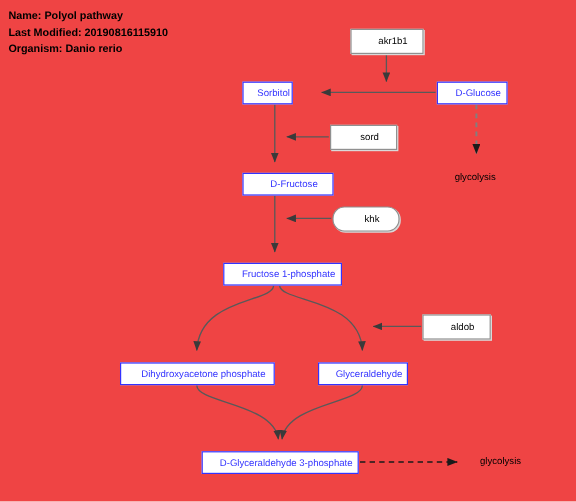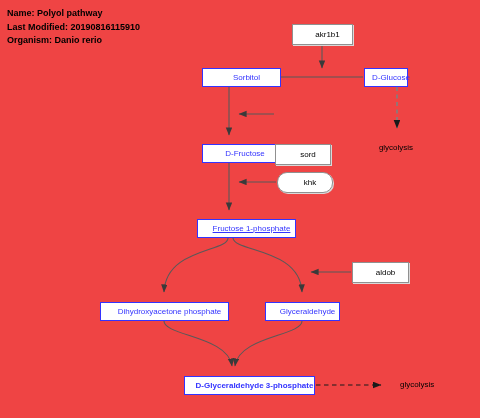--- a/index.html
+++ b/index.html
@@ -104,46 +104,46 @@
     </g>
 
     <g stroke="#808080" stroke-width="1.6" fill="none" stroke-dasharray="4,3.5">
       <path d="M397,87 L397,128" marker-end="url(#arrow-dash)"></path>
     </g>
     <g stroke="#1a1a1a" stroke-width="1.2" fill="none" stroke-dasharray="4.5,3.5">
       <path d="M300,385 L381,385" marker-end="url(#arrow-dash)"></path>
     </g>
   </svg>
 
-  <div class="node metabolite" style="left:202px; top:68px; width:79px;">
+  <div class="node metabolite" style="left:202px; top:68px; width:42px;">
     <span>Sorbitol</span>
   </div>
-  <div class="node metabolite" style="left:364px; top:68px; width:44px;text-align:right;">
+  <div class="node metabolite" style="left:364px; top:68px; width:59px;text-align:right;">
     <span>D-Glucose</span>
   </div>
   <div class="node metabolite" style="left:202px; top:144px; width:76px;">
     <span>D-Fructose</span>
   </div>
-  <div class="node metabolite" style="left:197px; top:219px; width:99px;text-decoration:underline;">
+  <div class="node metabolite" style="left:186px; top:219px; width:99px;">
     <span>Fructose 1-phosphate</span>
   </div>
   <div class="node metabolite" style="left:100px; top:302px; width:129px;">
     <span>Dihydroxyacetone phosphate</span>
   </div>
   <div class="node metabolite" style="left:265px; top:302px; width:75px;text-align:right;">
     <span>Glyceraldehyde</span>
   </div>
-  <div class="node metabolite" style="left:184px; top:376px; width:131px;font-weight:bold;">
+  <div class="node metabolite" style="left:168px; top:376px; width:131px;">
     <span>D-Glyceraldehyde 3-phosphate</span>
   </div>
 
   <div class="node enzyme" style="left:292px; top:24px; width:61px;">
     <span>akr1b1</span>
   </div>
-  <div class="node enzyme" style="left:275px; top:104px; width:56px;margin-top:40px;">
+  <div class="node enzyme" style="left:275px; top:104px; width:56px;">
     <span>sord</span>
   </div>
   <div class="node enzyme" style="left:277px; top:172px; width:56px;border-radius:10px;">
     <span>khk</span>
   </div>
   <div class="node enzyme" style="left:352px; top:262px; width:57px;">
     <span>aldob</span>
   </div>
 
   <div class="free-label" style="left:366px; top:143px; width:60px;">glycolysis</div>

